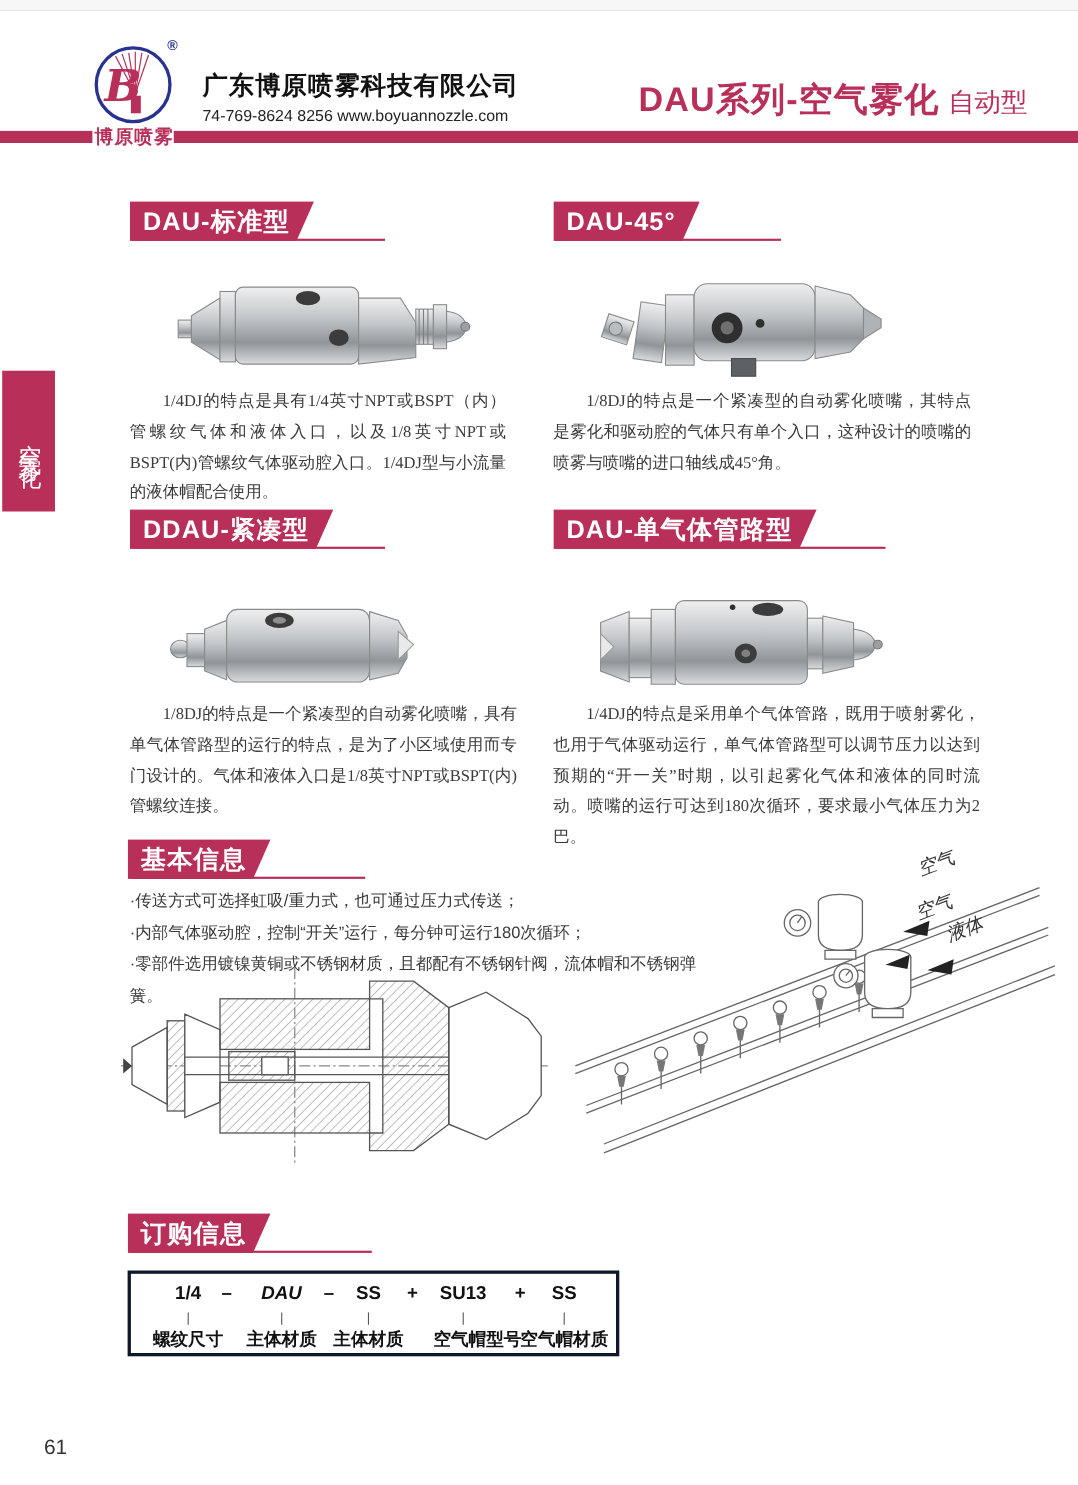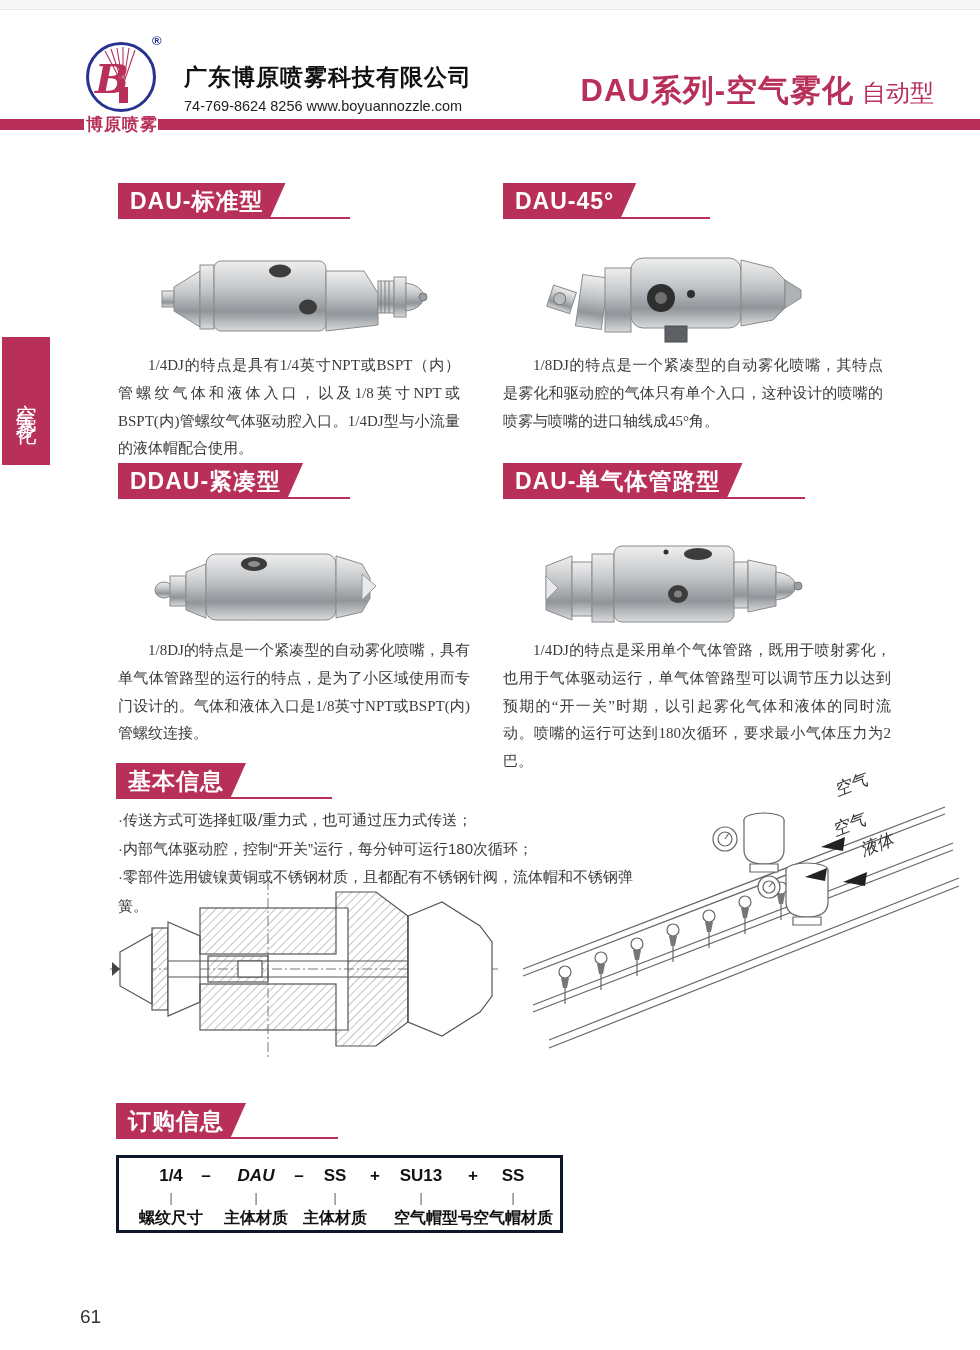--- a/index.html
+++ b/index.html
@@ -37,21 +37,21 @@
   .bullets{position:absolute;font-size:15px;line-height:1.9;color:var(--ink);}
   .photo{position:absolute;}
   .drawing{position:absolute;}
 
   
   .order-box{position:absolute;left:116px;top:1155px;width:447px;height:78px;border:3px solid #0f172a;background:#fff;}
   .order-box .code{position:absolute;top:8px;transform:translateX(-50%);font-size:17px;font-weight:bold;color:#111;white-space:nowrap;}
   .order-box .tick{position:absolute;top:33px;transform:translateX(-50%);font-size:12px;color:#555;}
   .order-box .lbl{position:absolute;top:50px;transform:translateX(-50%);font-size:16px;font-weight:600;color:#111;white-space:nowrap;}
   .order-note{position:absolute;left:116px;top:1240px;font-size:14px;color:var(--ink);}
-  .page-num{position:absolute;left:40px;top:1306px;font-size:19px;color:#333;margin-left:40px;}
+  .page-num{position:absolute;left:40px;top:1306px;font-size:19px;color:#333;}
 
   svg text{font-family:"Liberation Sans",sans-serif;}
 </style>
 </head>
 <body>
 
 <div class="page">
   <div class="topstrip"></div>
 
   <div class="logo-circle">

